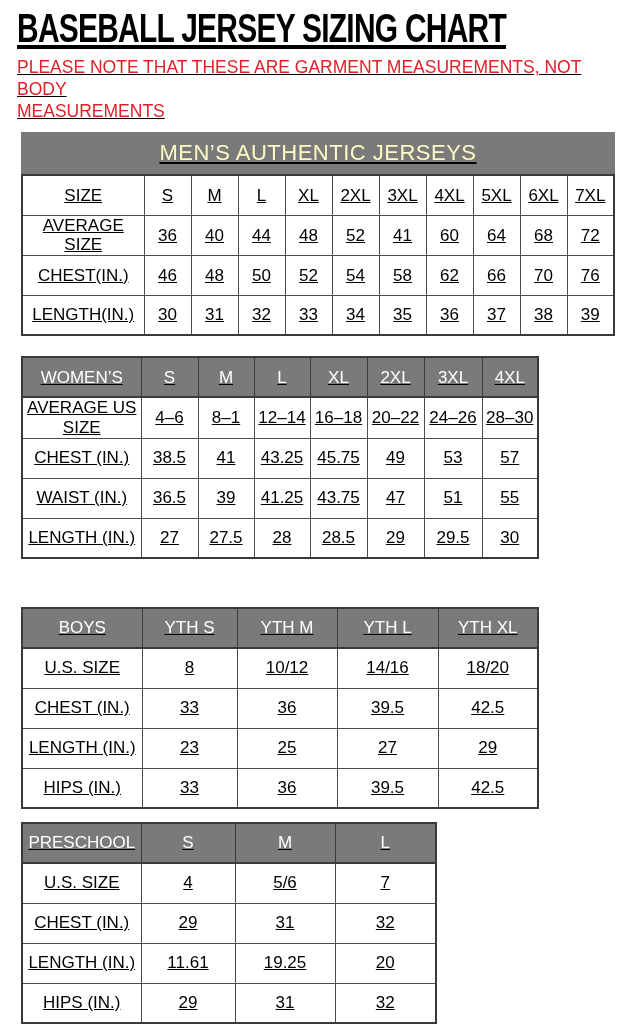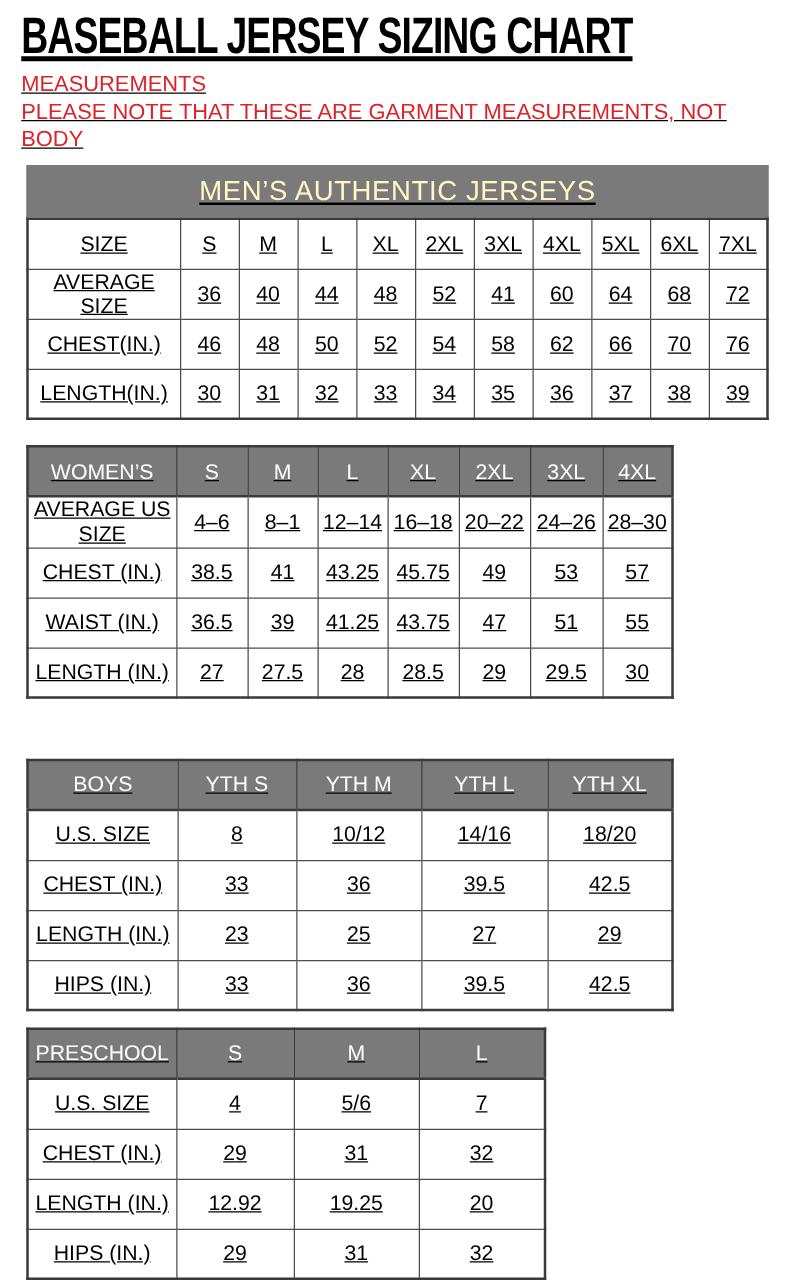--- a/index.html
+++ b/index.html
@@ -54,22 +54,22 @@
   }
 </style>
 </head>
 <body>
 
 <div class="page">
 
   <h1 class="title">BASEBALL JERSEY SIZING CHART</h1>
 
   <p class="note">
+    <span>PLEASE NOTE THAT THESE ARE GARMENT MEASUREMENTS, NOT BODY</span>
     <span>MEASUREMENTS</span>
-    <span>PLEASE NOTE THAT THESE ARE GARMENT MEASUREMENTS, NOT BODY</span>
   </p>
 
   <div class="banner">MEN’S AUTHENTIC JERSEYS</div>
 
   <table class="sz plain-head" id="mens-table">
       <colgroup>
         <col style="width: 122px;">
         <col style="width: 47px;">
         <col style="width: 47px;">
         <col style="width: 47px;">
@@ -278,21 +278,21 @@
           <td>7</td>
         </tr>
         <tr>
           <td>CHEST (IN.)</td>
           <td>29</td>
           <td>31</td>
           <td>32</td>
         </tr>
         <tr>
           <td>LENGTH (IN.)</td>
-          <td>12.92</td>
+          <td>11.61</td>
           <td>19.25</td>
           <td>20</td>
         </tr>
         <tr>
           <td>HIPS (IN.)</td>
           <td>29</td>
           <td>31</td>
           <td>32</td>
         </tr>
       </tbody>

